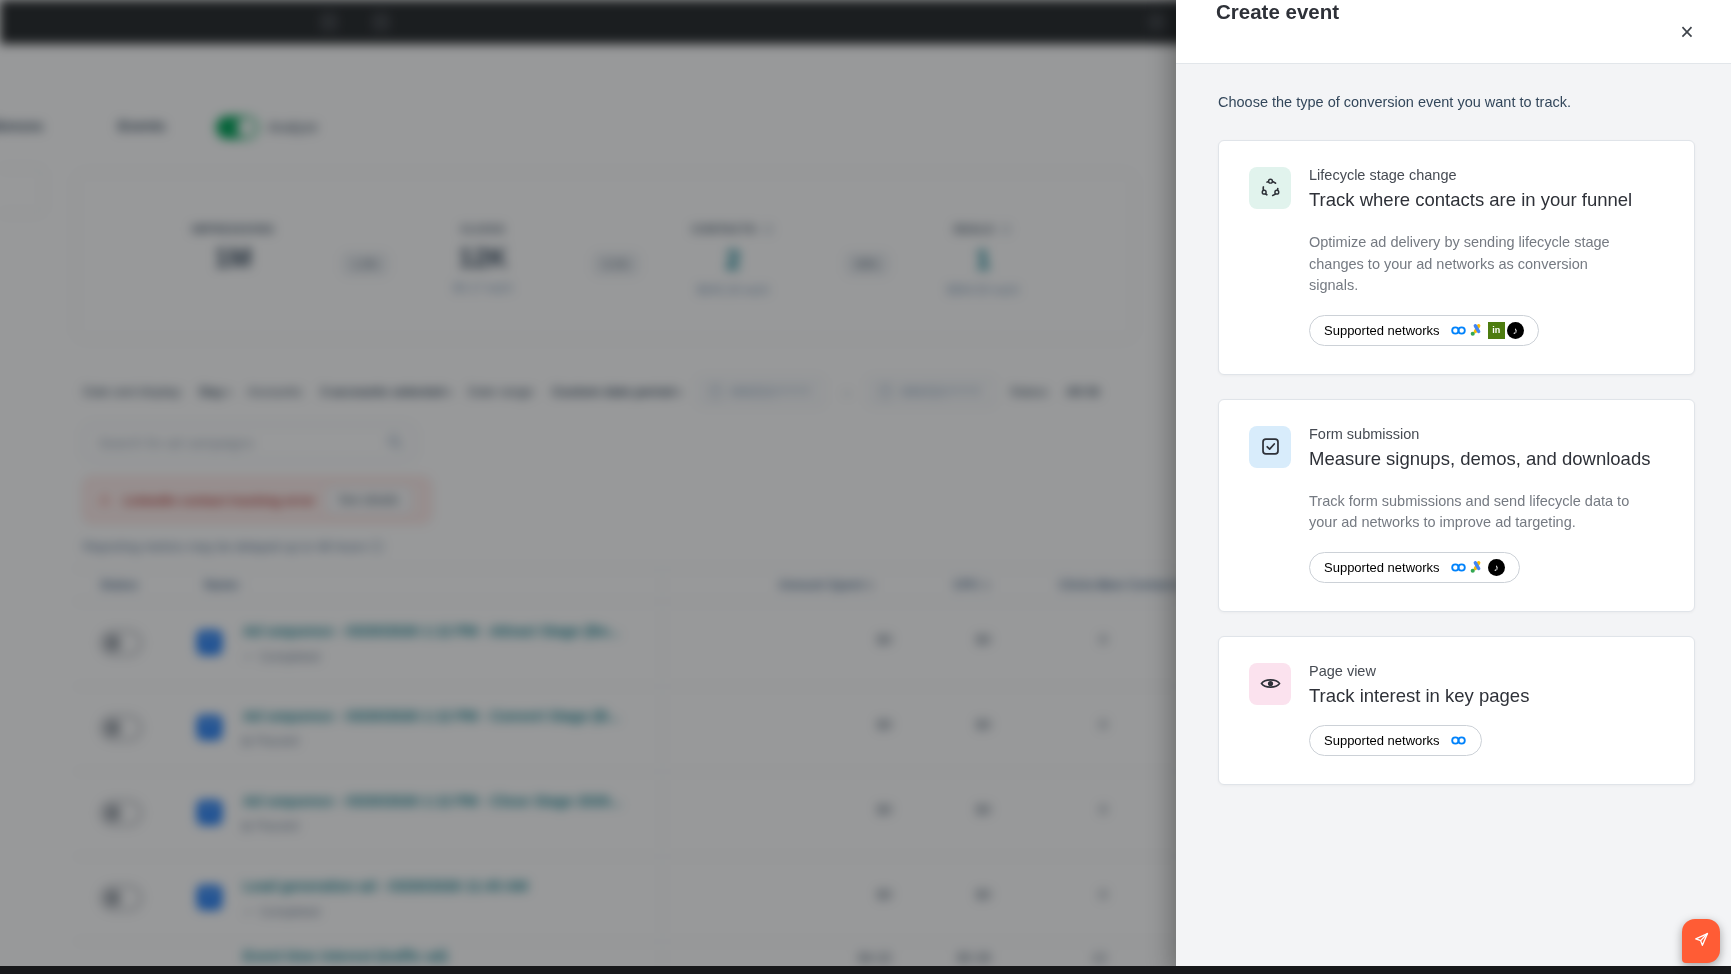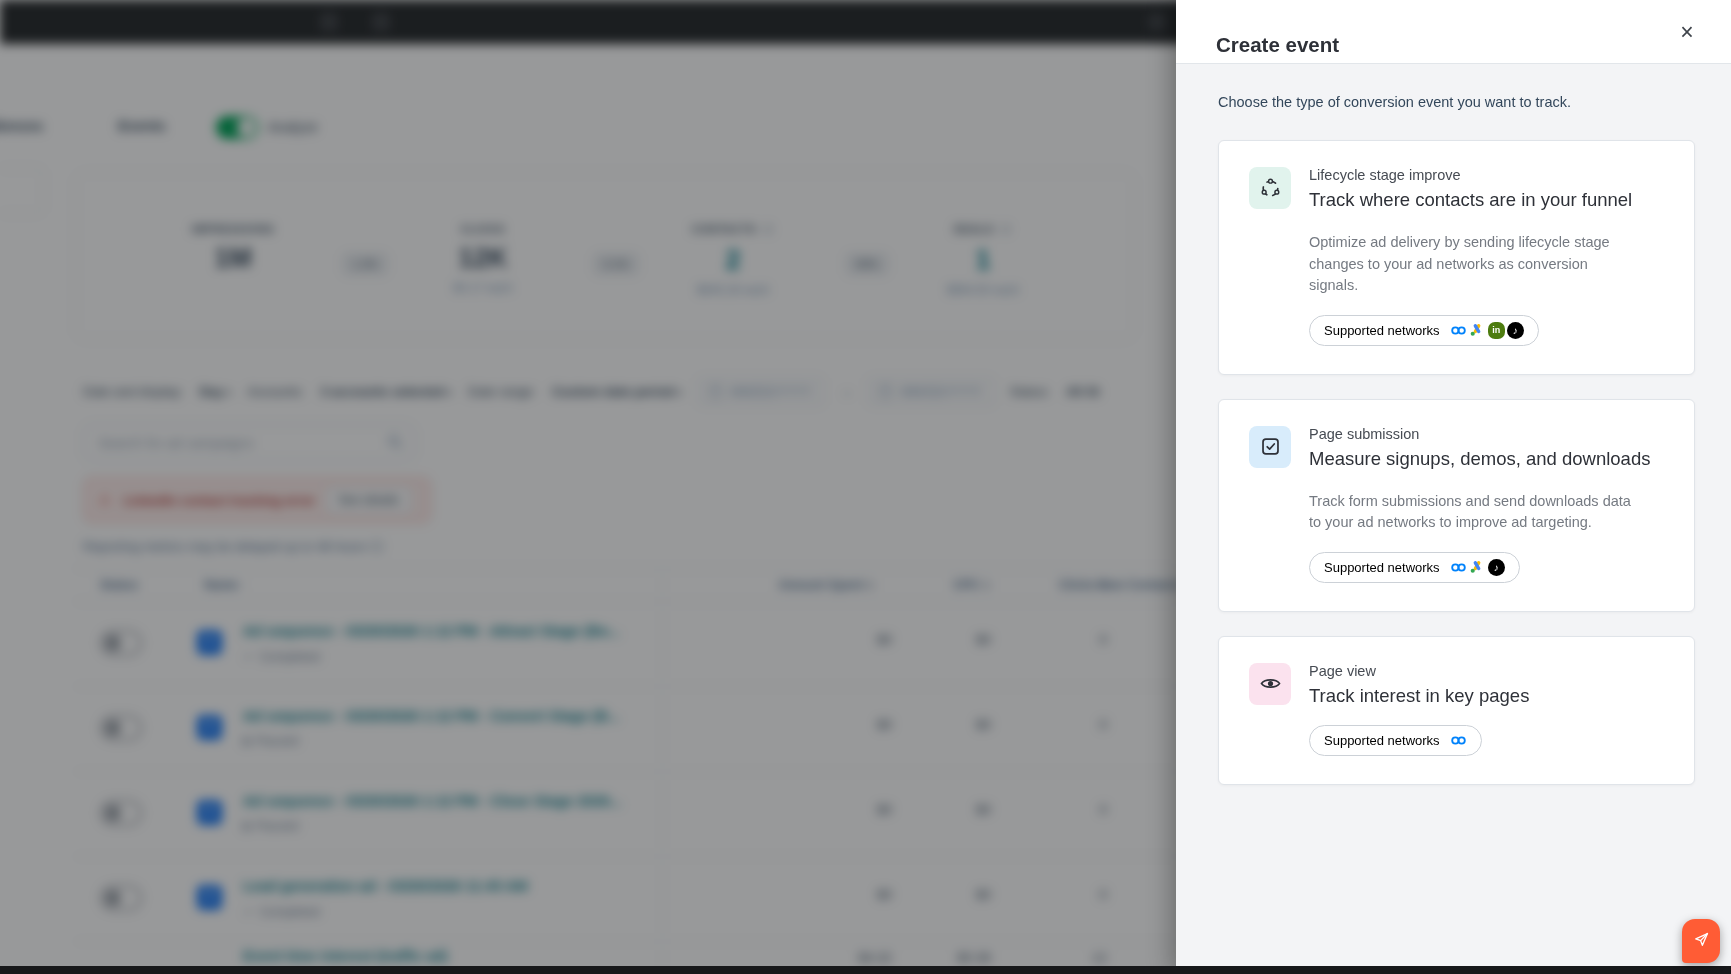--- a/index.html
+++ b/index.html
@@ -85,41 +85,41 @@
   .tr.cut .ad-link { top:6px; } .tr.cut .val { top:8px; }
   .col-div { position:absolute; top:568px; width:1px; height:398px; background:#e8ebee; }
 
   
   .dim { position:absolute; inset:0; background:rgba(10,12,14,.42); z-index:10; }
 
   
   .panel { position:absolute; top:0; right:0; width:555px; height:974px; background:#f3f4f6;
            box-shadow:-6px 0 22px rgba(0,0,0,.28); z-index:20; }
   .panel-head { height:64px; background:#fff; border-bottom:1px solid #e2e6ea; position:relative;
-                display:flex; align-items:flex-end; padding:6px 40px; }
+                display:flex; align-items:flex-start; padding:0 40px; }
   .panel-title { font-size:20.5px; font-weight:700; color:#2e3138; }
   .close-btn { position:absolute; right:26px; top:14px; width:36px; height:36px; border:none;
                background:transparent; font-size:23px; color:#3e434a; cursor:pointer; line-height:36px; }
   .panel-body { padding:30px 36px 0 42px; }
   .panel-sub { font-size:14.5px; color:#33475b; margin-bottom:30px; }
   .card { background:#fff; border:1px solid #e0e4e9; border-radius:6px; padding:26px 30px 28px 30px;
           margin-bottom:24px; display:flex; gap:18px; cursor:pointer;
           box-shadow:0 1px 3px rgba(0,0,0,.04); }
   .tile { flex:0 0 42px; width:42px; height:42px; border-radius:8px; display:flex;
           align-items:center; justify-content:center; }
   .tile-green { background:#e1f3ed; } .tile-blue { background:#d8ecfb; } .tile-pink { background:#fbe2ee; }
   .card-label { font-size:14.5px; color:#464b53; }
   .card-headline { font-size:18.5px; font-weight:400; color:#2e3138; margin-top:6px; }
   .card-desc { font-size:14.5px; line-height:21.5px; color:#757a82; margin-top:21px; max-width:330px; }
   .net-pill { display:inline-flex; align-items:center; gap:10px; margin-top:18px;
               border:1px solid #ccd1d7; border-radius:17px; padding:6px 14px; background:#fff; }
   .net-pill .np-label { font-size:13px; color:#000000; }
   .neticons { display:inline-flex; align-items:center; gap:2px; }
   .ni { display:inline-flex; width:17px; height:17px; align-items:center; justify-content:center; }
-  .ni-li { background:#4d7c0f; border-radius:7px; color:#fff; font-size:9px; font-weight:700; }
+  .ni-li { background:#4d7c0f; border-radius:0; color:#fff; font-size:9px; font-weight:700; }
   .ni-tt { background:#000; border-radius:50%; color:#fff; font-size:10px; }
 
   
   .bottom-strip { position:absolute; left:0; bottom:0; width:1731px; height:8px; background:#17181a; z-index:40; }
   .fab { position:absolute; right:11px; bottom:11px; width:38px; height:44px; background:#ff5c35;
          border:none; border-radius:13px 13px 13px 4px; z-index:50; display:flex; align-items:center;
          justify-content:center; box-shadow:0 3px 10px rgba(0,0,0,.35); cursor:pointer; }
 </style>
 </head>
 <body>
@@ -288,21 +288,21 @@
       <div class="card">
         <div class="tile tile-green">
           <svg width="23" height="23" viewBox="0 0 24 24">
             <circle cx="12" cy="12" r="7.6" fill="none" stroke="#2e3138" stroke-width="1.7" stroke-dasharray="9.5 6.4" stroke-linecap="round"></circle>
             <circle cx="12" cy="4.4" r="2" fill="#e1f3ed" stroke="#2e3138" stroke-width="1.5"></circle>
             <circle cx="5.4" cy="15.8" r="2" fill="#e1f3ed" stroke="#2e3138" stroke-width="1.5"></circle>
             <circle cx="18.6" cy="15.8" r="2" fill="#e1f3ed" stroke="#2e3138" stroke-width="1.5"></circle>
           </svg>
         </div>
         <div class="card-body-col">
-          <div class="card-label">Lifecycle stage improve</div>
+          <div class="card-label">Lifecycle stage change</div>
           <div class="card-headline">Track where contacts are in your funnel</div>
           <div class="card-desc">Optimize ad delivery by sending lifecycle stage changes to your ad networks as conversion signals.</div>
           <div class="net-pill">
             <span class="np-label">Supported networks</span>
             <span class="neticons">
               <span class="ni">
                   <svg width="17" height="17" viewBox="0 0 24 24">
                     <circle cx="7.6" cy="12" r="4.5" fill="none" stroke="#0082fb" stroke-width="2.6"></circle>
                     <circle cx="16.4" cy="12" r="4.5" fill="none" stroke="#0082fb" stroke-width="2.6"></circle>
                   </svg>
@@ -322,23 +322,23 @@
       </div>
 
       <div class="card">
         <div class="tile tile-blue">
           <svg width="23" height="23" viewBox="0 0 24 24" fill="none" stroke="#2e3138" stroke-width="1.8" stroke-linecap="round" stroke-linejoin="round">
             <rect x="4.2" y="4.2" width="15.6" height="15.6" rx="3"></rect>
             <path d="M8.6 12.3 l2.5 2.5 4.8-5.4"></path>
           </svg>
         </div>
         <div class="card-body-col">
-          <div class="card-label">Page submission</div>
+          <div class="card-label">Form submission</div>
           <div class="card-headline">Measure signups, demos, and downloads</div>
-          <div class="card-desc">Track form submissions and send downloads data to your ad networks to improve ad targeting.</div>
+          <div class="card-desc">Track form submissions and send lifecycle data to your ad networks to improve ad targeting.</div>
           <div class="net-pill">
             <span class="np-label">Supported networks</span>
             <span class="neticons">
               <span class="ni">
                   <svg width="17" height="17" viewBox="0 0 24 24">
                     <circle cx="7.6" cy="12" r="4.5" fill="none" stroke="#0082fb" stroke-width="2.6"></circle>
                     <circle cx="16.4" cy="12" r="4.5" fill="none" stroke="#0082fb" stroke-width="2.6"></circle>
                   </svg>
                 </span>
               <span class="ni">

